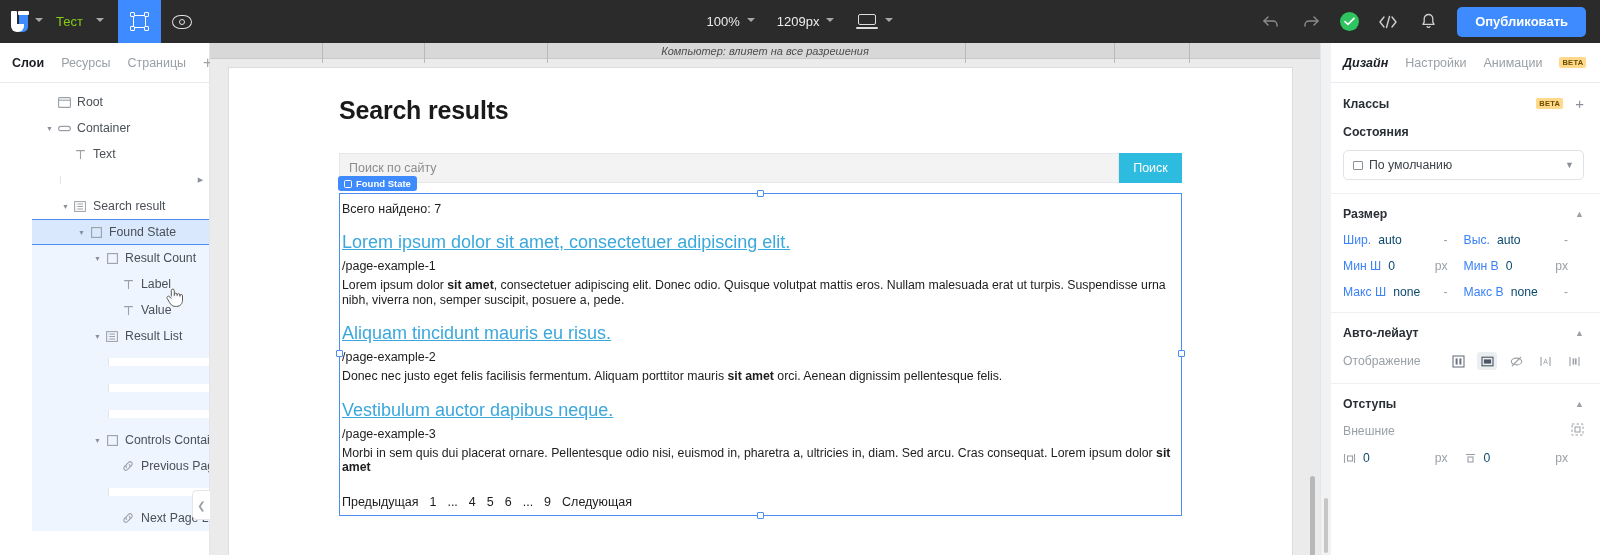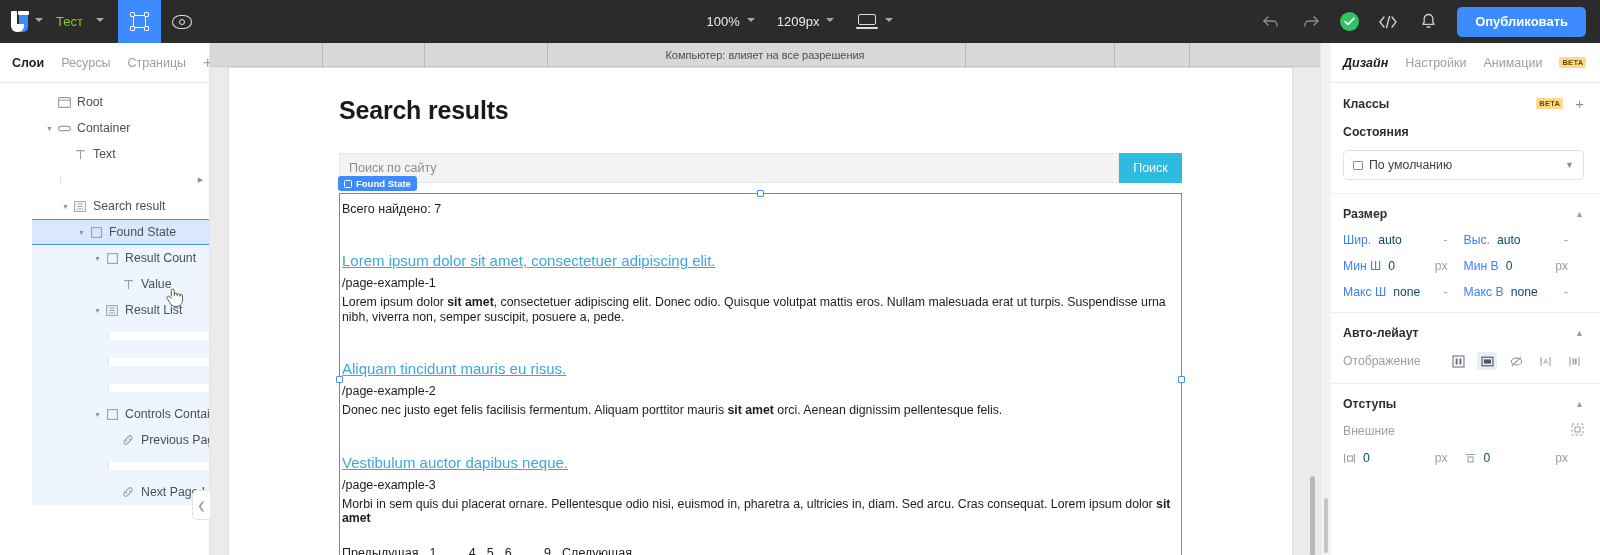--- a/index.html
+++ b/index.html
@@ -97,22 +97,22 @@
   .cursor-hand { position: absolute; left: 165px; top: 243px; width: 20px; height: 24px; pointer-events: none; }
   .collapse-tab {
     position: absolute; right: -1px; top: 447px; width: 18px; height: 30px; background: #fff;
     border: 1px solid #e3e5e8; border-right: none; border-radius: 5px 0 0 5px;
     display: flex; align-items: center; justify-content: center; color: #9aa0a6; font-size: 10px; z-index: 5;
   }
 
   
   .canvas-wrap { flex: 1; background: #ebebeb; position: relative; overflow: hidden; }
   .bp-bar {
-    height: 24px; background: #d8d8d8; display: flex; position: relative;
-    border-bottom: 1px solid #c9c9c9; align-items: center;
+    height: 16px; background: #d8d8d8; display: flex; position: relative;
+    border-bottom: 1px solid #c9c9c9; align-items: center; font-style: italic;
   }
   .bp-seg { height: 24px; border-right: 1px solid #b9b9b9; }
   .bp-label {
     position: absolute; left: 0; right: 0; text-align: center; font-size: 11px; color: #4d4d4d; line-height: 24px;
   }
   .page {
     position: absolute; left: 19px; top: 25px; width: 1063px; height: 510px;
     background: #fff; box-shadow: 0 0 0 1px #dcdcdc;
   }
   .page-inner { padding: 28px 110px 0 110px; }
@@ -141,21 +141,21 @@
     position: absolute; width: 7px; height: 7px; background: #fff; border: 1.4px solid #4a8ff0; border-radius: 1px; z-index: 4;
   }
   .h-top { left: 50%; top: -4px; margin-left: -4px; }
   .h-bot { left: 50%; bottom: -4px; margin-left: -4px; }
   .h-right { right: -4px; top: 50%; margin-top: -4px; }
   .h-left { left: -4px; top: 50%; margin-top: -4px; }
 
   .res-total { font-size: 12.5px; color: #1d1d1d; padding: 0 2px; }
   .res-item { padding: 0 2px; margin-top: 16px; }
   .res-link {
-    display: inline-block; color: #3aa8dd; font-size: 15px; text-decoration: underline; margin-top: 20px;
+    display: inline-block; color: #3aa8dd; font-size: 18px; text-decoration: underline;
   }
   .res-url { font-size: 12.5px; color: #1d1d1d; margin-top: 6px; }
   .res-desc { font-size: 12.3px; color: #1d1d1d; line-height: 14.5px; margin-top: 5px; }
   .res-desc b { font-weight: bold; }
   .pager {
     margin-top: 20px; padding: 0 2px; font-size: 12.5px; color: #1d1d1d;
     display: flex; align-items: center; gap: 11px;
   }
   .pager .pg { color: #1d1d1d; }
   .v-scroll {
@@ -357,20 +357,29 @@
             </span>
             <span class="nlabel">Result Count</span>
           </div>
           <div class="node highlight" style="padding-left: 76px;">
             <span class="tw"></span>
             <span class="nicon">
               <svg class="ni" width="11" height="11" viewBox="0 0 11 11">
                 <path d="M1.5 1.6 H9.5 M5.5 1.6 V9.6" stroke="#9aa0a6" stroke-width="1.1" stroke-linecap="round"></path>
               </svg>
             </span>
+            <span class="nlabel">Label</span>
+          </div>
+          <div class="node highlight" style="padding-left: 76px;">
+            <span class="tw"></span>
+            <span class="nicon">
+              <svg class="ni" width="11" height="11" viewBox="0 0 11 11">
+                <path d="M1.5 1.6 H9.5 M5.5 1.6 V9.6" stroke="#9aa0a6" stroke-width="1.1" stroke-linecap="round"></path>
+              </svg>
+            </span>
             <span class="nlabel">Value</span>
           </div>
           <div class="node highlight" style="padding-left: 60px;">
             <span class="tw down"></span>
             <span class="nicon">
               <svg class="ni" width="12" height="11" viewBox="0 0 12 11">
                 <rect x="0.6" y="0.6" width="10.8" height="9.8" fill="none" stroke="#9aa0a6" stroke-width="1"></rect>
                 <path d="M3.4 3 H9 M3.4 5.5 H9 M3.4 8 H9" stroke="#9aa0a6" stroke-width="1"></path>
                 <path d="M1.9 3 h0.4 M1.9 5.5 h0.4 M1.9 8 h0.4" stroke="#9aa0a6" stroke-width="1.2"></path>
               </svg>

